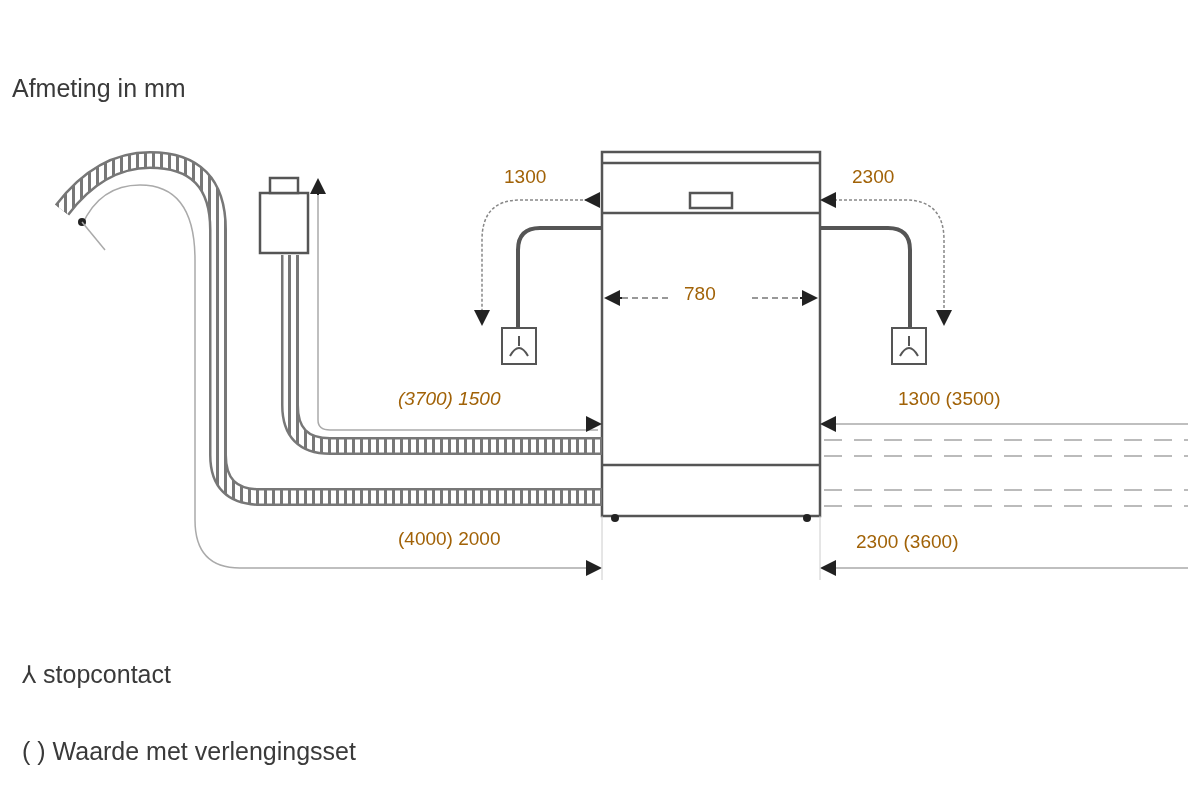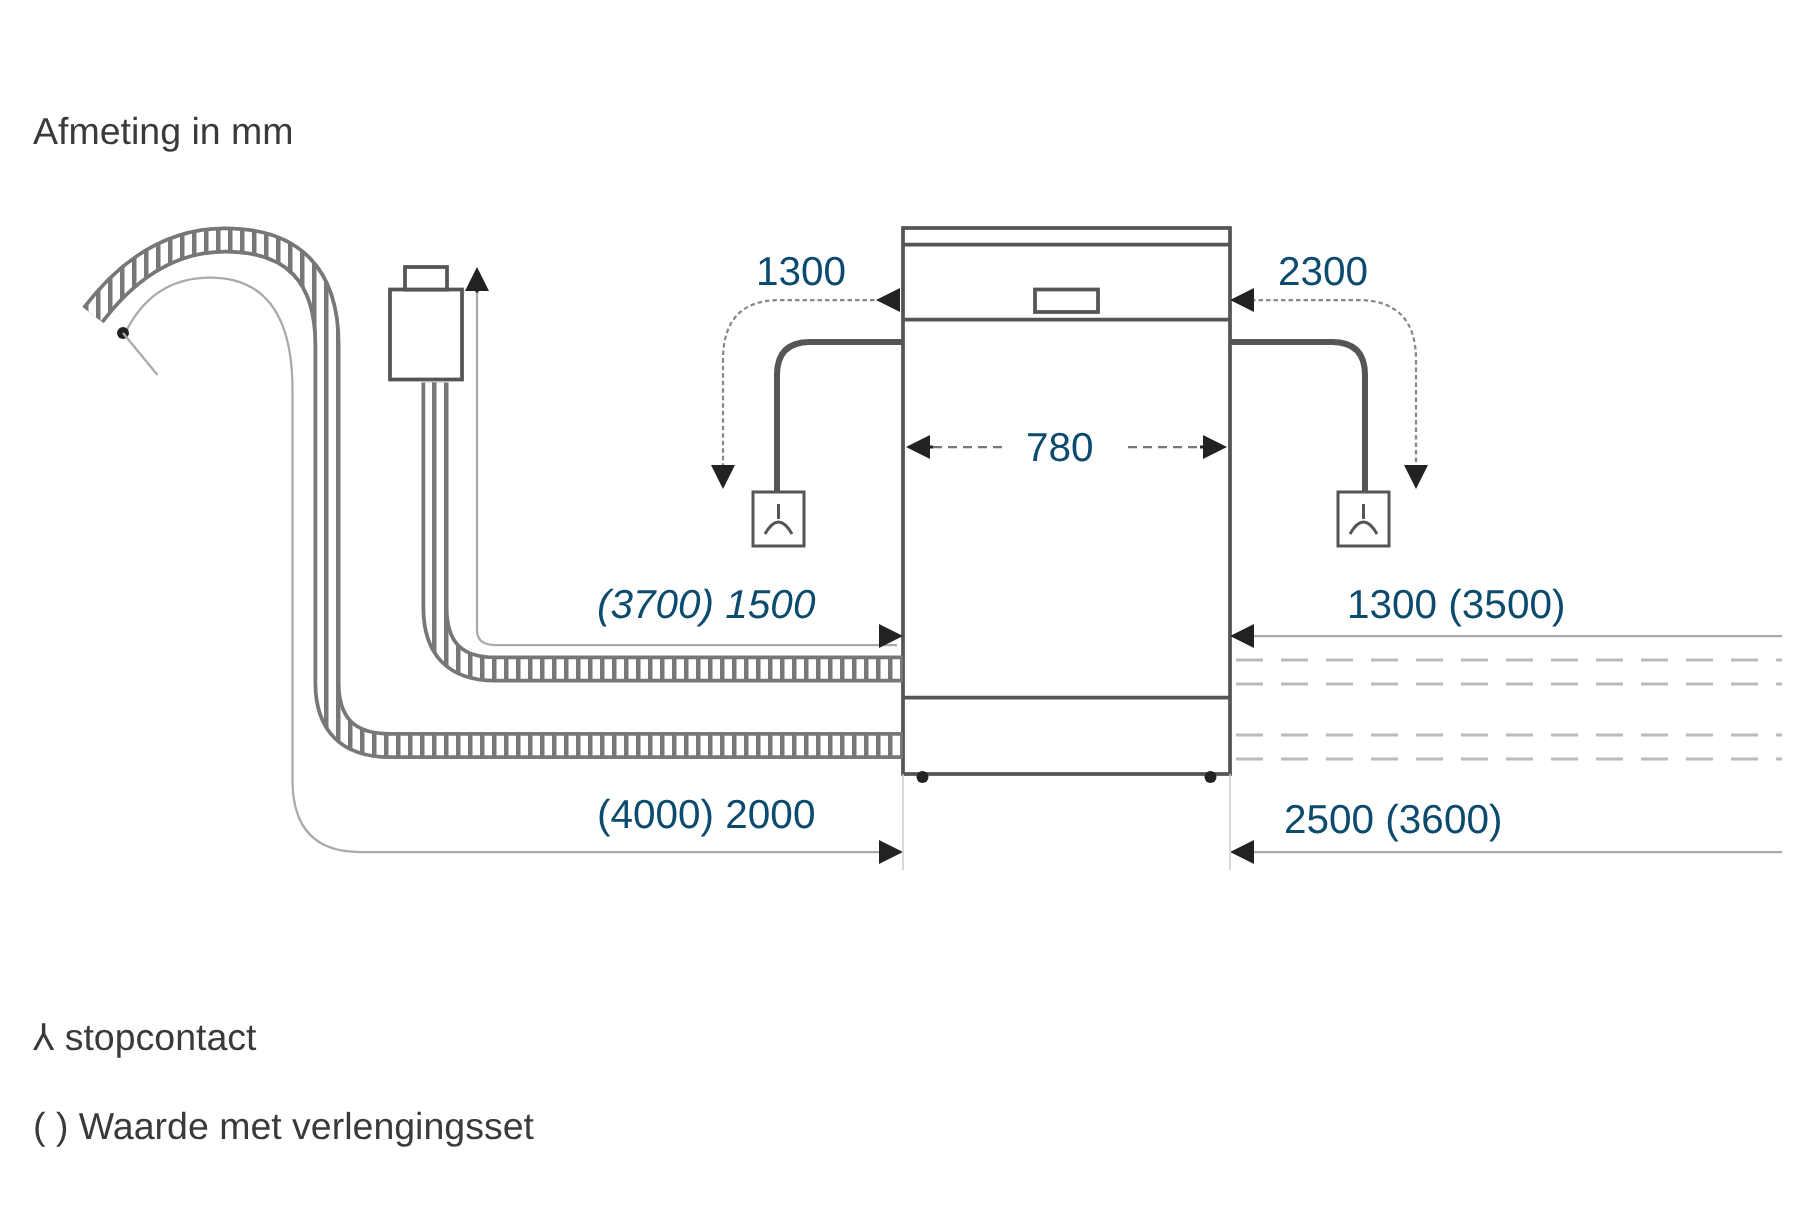--- a/index.html
+++ b/index.html
@@ -1,18 +1,18 @@
 <!DOCTYPE html>
 <html><head>
   <meta charset="utf-8">
   <style>
     html, body { margin: 0; padding: 0; background: #ffffff; }
     body { width: 1200px; height: 808px; position: relative; overflow: hidden; font-family: "Liberation Sans", sans-serif; }
-    .title { position: absolute; left: 22px; top: 74px; font-size: 25px; color: #3a3a3a; }
-    .label { position: absolute; font-size: 27px; color: #0c4a6e; white-space: nowrap; }
+    .title { position: absolute; left: 12px; top: 74px; font-size: 25px; color: #3a3a3a; }
+    .label { position: absolute; font-size: 19px; color: #a16207; white-space: nowrap; }
     .legend { position: absolute; left: 22px; font-size: 25px; color: #3a3a3a; white-space: nowrap; }
     svg { position: absolute; left: 0; top: 0; }
   </style>
 </head>
 <body>
 
 <div class="title">Afmeting in mm</div>
 
 <svg width="1200" height="808" viewBox="0 0 1200 808">
   <defs>
@@ -100,22 +100,22 @@
   <line x1="602" y1="516" x2="602" y2="580" stroke="#ccc" stroke-width="1"></line>
   <line x1="820" y1="516" x2="820" y2="580" stroke="#ccc" stroke-width="1"></line>
 </svg>
 
 <div class="label" style="left:504px;top:166px;">1300</div>
 <div class="label" style="left:852px;top:166px;">2300</div>
 <div class="label" style="left:684px;top:283px;">780</div>
 <div class="label" style="left:398px;top:388px;font-style:italic;">(3700) 1500</div>
 <div class="label" style="left:856px;top:388px;margin-left:42px;">1300 (3500)</div>
 <div class="label" style="left:398px;top:528px;">(4000) 2000</div>
-<div class="label" style="left:856px;top:531px;">2500 (3600)</div>
+<div class="label" style="left:856px;top:531px;">2300 (3600)</div>
 
-<div class="legend" style="top:656px;margin-top:17px;">
+<div class="legend" style="top:656px;">
   <span>⅄</span>
   <span>stopcontact</span>
 </div>
 <div class="legend" style="top:689px;margin-top:48px;">
   <span>( )</span>
   <span>Waarde met verlengingsset</span>
 </div>
 
 </body></html>

